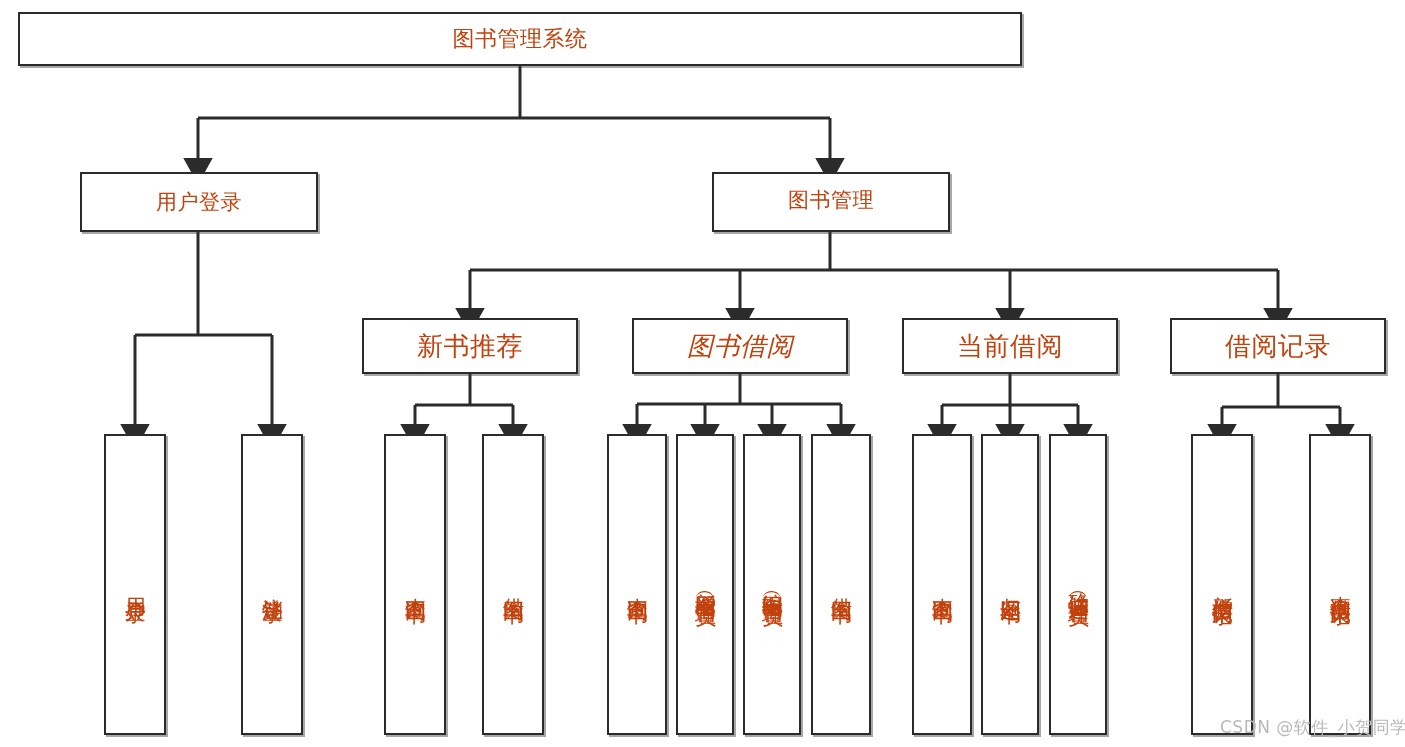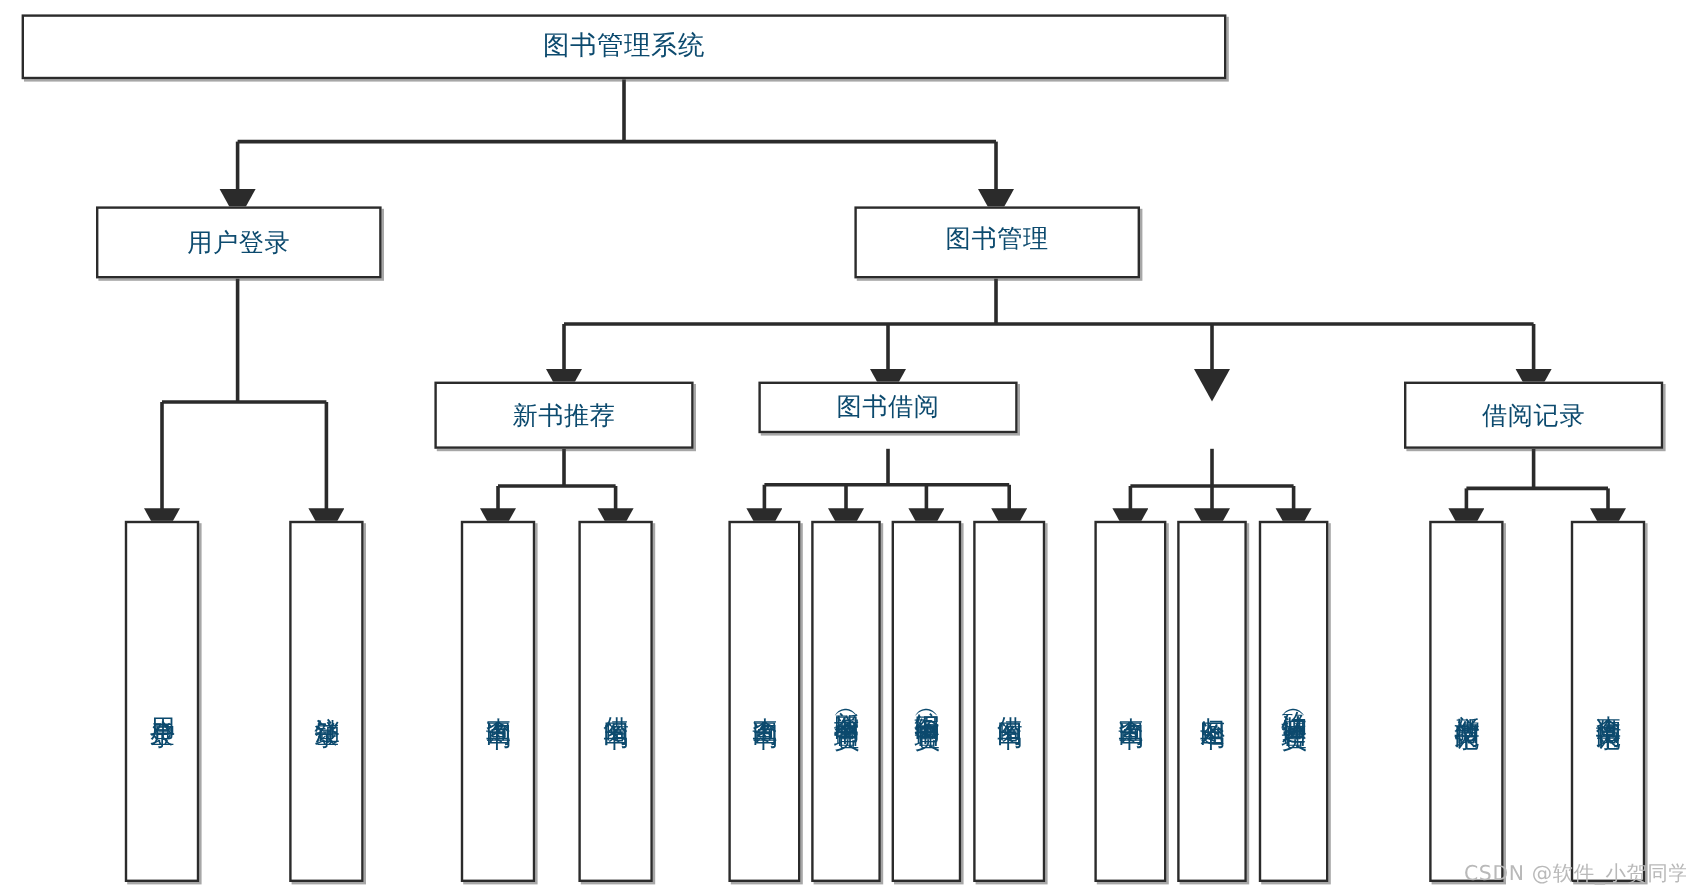--- a/index.html
+++ b/index.html
@@ -36,25 +36,25 @@
     display: flex;
     align-items: center;
     justify-content: center;
     text-align: center;
     z-index: 2;
   }
   .node .lbl {
     display: block;
     line-height: 1.18;
     letter-spacing: 0.5px;
-    color: #0c4a6e;
+    color: #c2410c;
   }
   .node.root .lbl { font-size: 22px; }
   .node.lvl2 .lbl { font-size: 21px; }
-  .node.lvl3 .lbl { font-size: 21px; }
+  .node.lvl3 .lbl { font-size: 26px; }
 
   
   .node.leaf {
     align-items: center;
     justify-content: center;
     padding: 4px 0;
   }
   .node.leaf .lbl {
     writing-mode: vertical-rl;
     text-orientation: upright;
@@ -138,24 +138,27 @@
   </div>
 
   <div class="node lvl2" style="left:712px; top:172px; width:238px; height:60px;font-family:Liberation Mono, monospace;">
     <span class="lbl">图书管理</span>
   </div>
 
   <div class="node lvl3" style="left:362px; top:318px; width:216px; height:56px;">
     <span class="lbl">新书推荐</span>
   </div>
 
-  <div class="node lvl3" style="left:632px; top:318px; width:216px; height:43px;">
+  <div class="node lvl3" style="left:632px; top:318px; width:216px; height:56px;font-style:italic;">
     <span class="lbl">图书借阅</span>
   </div>
 
+  <div class="node lvl3" style="left:902px; top:318px; width:216px; height:56px;">
+    <span class="lbl">当前借阅</span>
+  </div>
 
   <div class="node lvl3" style="left:1170px; top:318px; width:216px; height:56px;justify-content:center;">
     <span class="lbl">借阅记录</span>
   </div>
 
   <div class="node leaf" style="left:104px; top:434px; width:62px; height:301px;">
     <span class="lbl">用户登录</span>
   </div>
 
   <div class="node leaf" style="left:241px; top:434px; width:62px; height:301px;">

